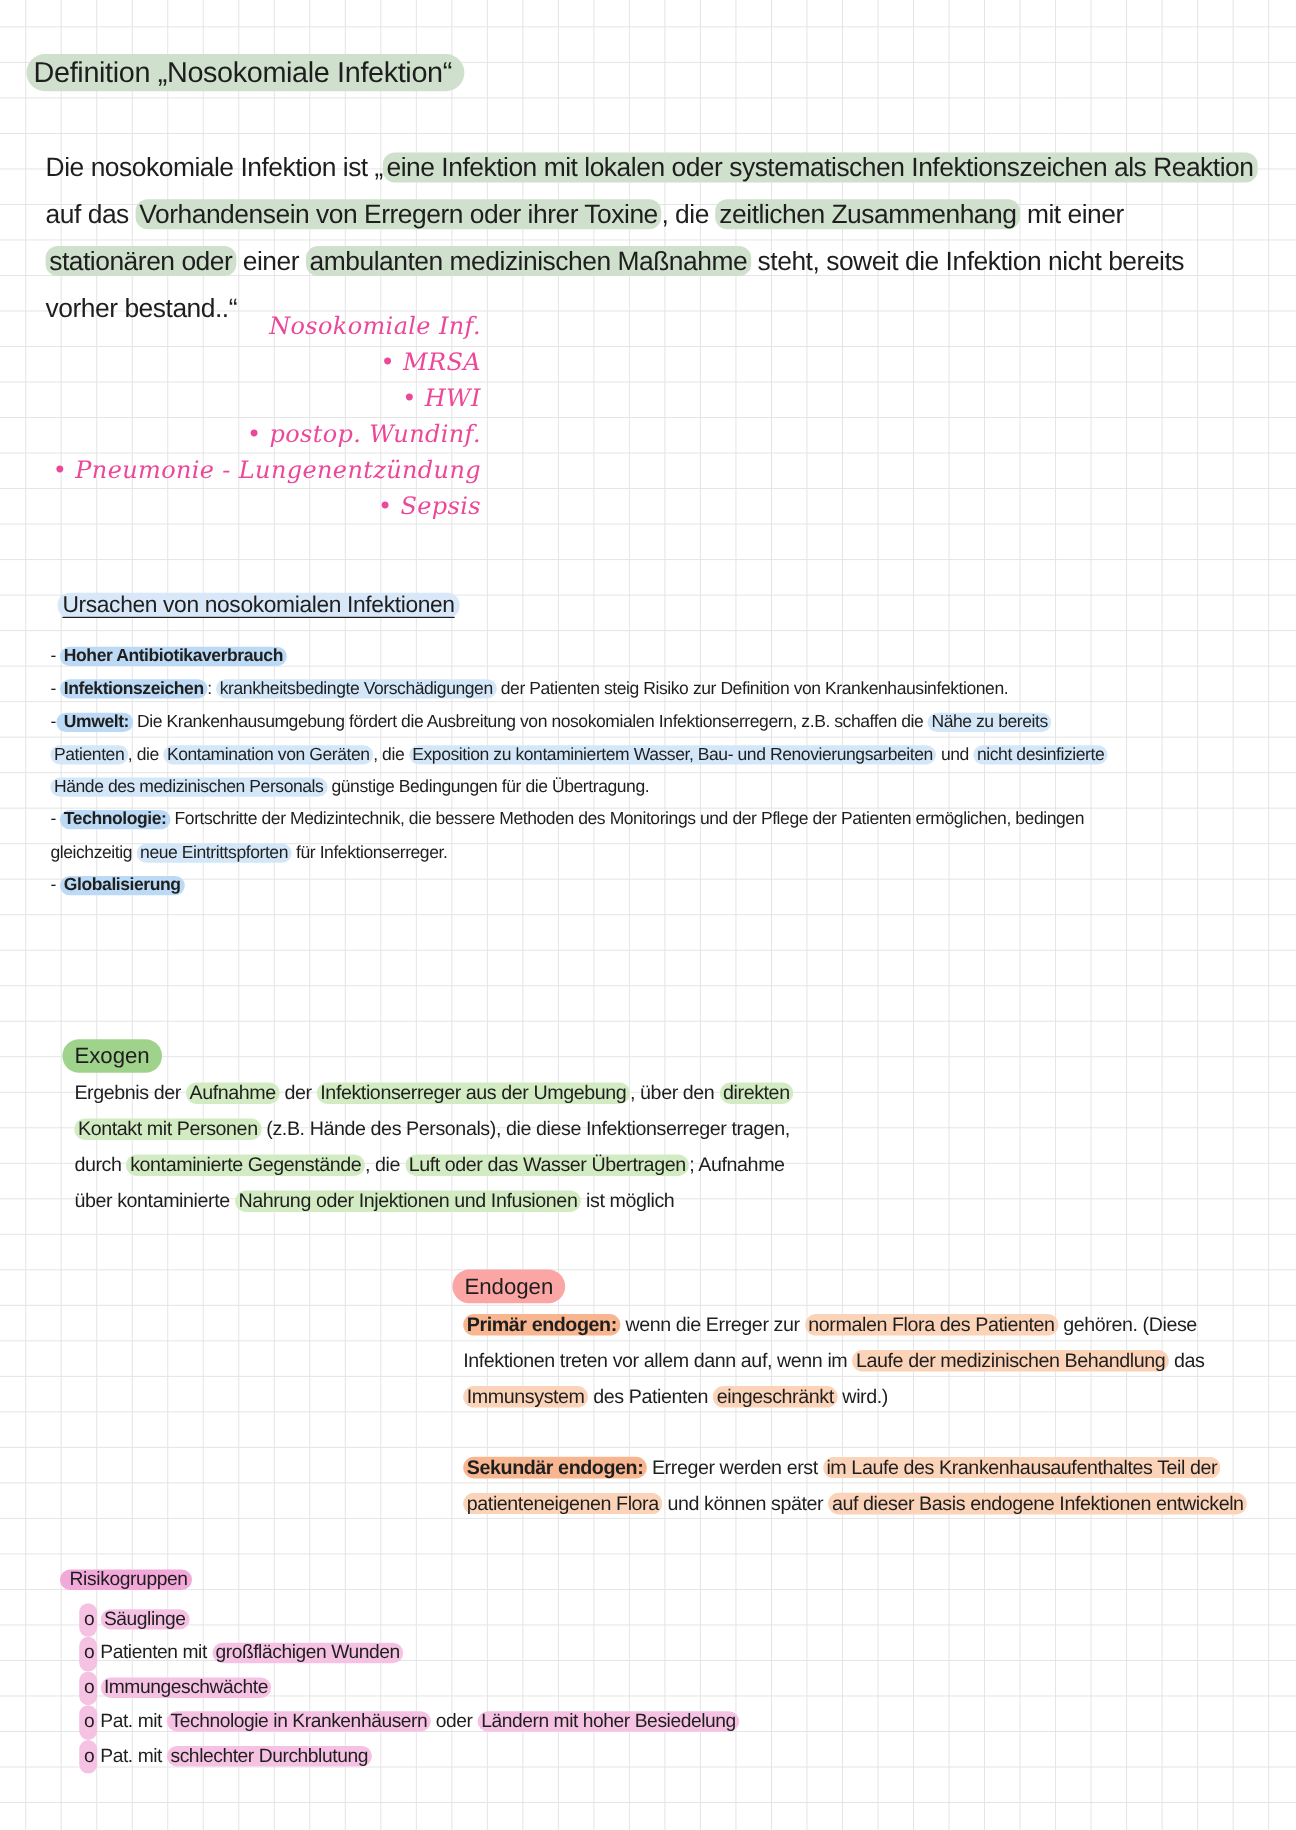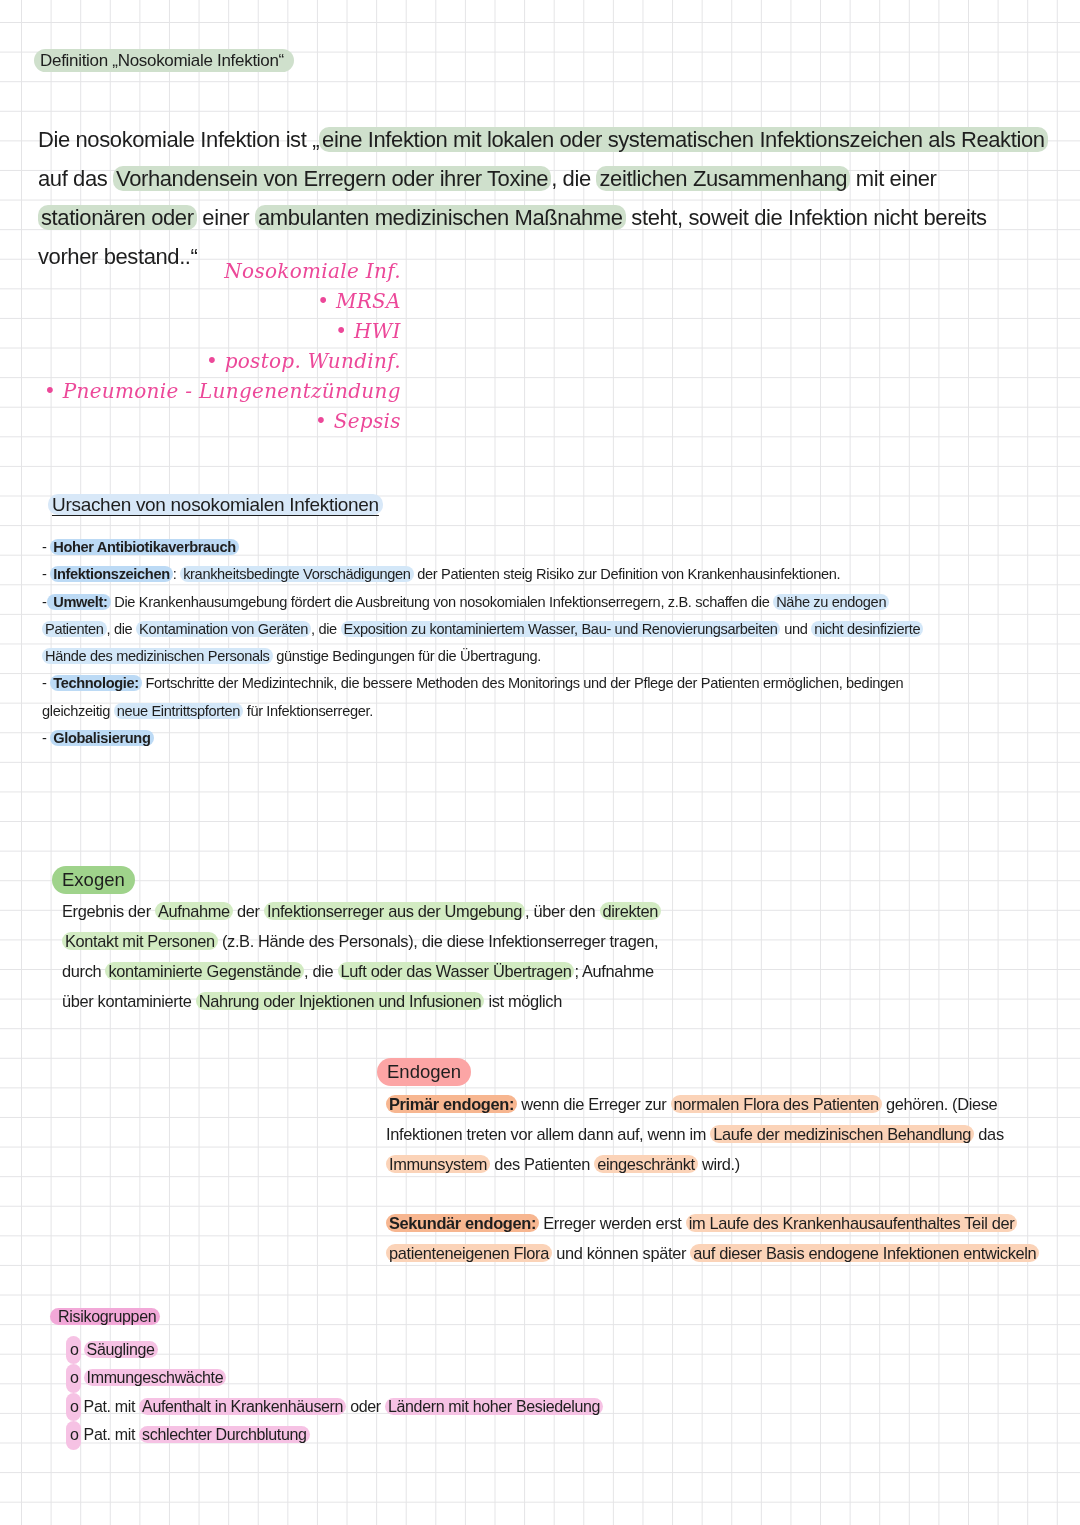--- a/index.html
+++ b/index.html
@@ -18,21 +18,21 @@
   .hl { border-radius: 10px; padding: 0 3px; -webkit-box-decoration-break: clone; box-decoration-break: clone; }
   .g { background: #cfe0cc; }
   .gl { background: #d2ebc2; }
   .b { background: #bcdaf5; }
   .bl { background: #d3e7f8; }
   .o { background: #fbd3b8; }
   .ob { background: #f7b690; }
   .p { background: #f6c2e4; }
 
   
-  #title { left: 34px; top: 44px; font-size: 17px; line-height: 34px; letter-spacing: -0.3px; }
+  #title { left: 22px; top: 44px; font-size: 24px; line-height: 34px; letter-spacing: -0.3px; }
   #title span { padding: 2px 10px 2px 6px; border-radius: 18px; }
 
   
   #definition { left: 38px; top: 120px; width: 1010px; font-size: 22px; line-height: 39px; letter-spacing: -0.4px; }
 
   
   #hand { left: 42px; top: 256px; font-family: "DejaVu Serif", serif; font-style: italic; font-size: 20px; line-height: 30px; color: #ec4899; letter-spacing: 0.3px; text-align: right; }
   #hand .h-title { margin-bottom: 0; }
   #hand .h-item { padding-left: 2px; }
 
@@ -75,36 +75,37 @@
   <div class="h-item">• Sepsis</div>
 </div>
 
 <div id="causes-title" class="abs">
   <span>Ursachen von nosokomialen Infektionen</span>
 </div>
 
 <div id="causes" class="abs">
   <div><span>- </span><b class="hl b">Hoher Antibiotikaverbrauch</b></div>
   <div><span>- </span><b class="hl b">Infektionszeichen</b><span>: </span><span class="hl bl">krankheitsbedingte Vorschädigungen</span><span> der Patienten steig Risiko zur Definition von Krankenhausinfektionen.</span></div>
-  <div><span>-</span><b class="hl b"> Umwelt:</b><span> Die Krankenhausumgebung fördert die Ausbreitung von nosokomialen Infektionserregern, z.B. schaffen die </span><span class="hl bl">Nähe zu endogen</span></div>
+  <div><span>-</span><b class="hl b"> Umwelt:</b><span> Die Krankenhausumgebung fördert die Ausbreitung von nosokomialen Infektionserregern, z.B. schaffen die </span><span class="hl bl">Nähe zu bereits</span></div>
   <div><span class="hl bl">Patienten</span><span>, die </span><span class="hl bl">Kontamination von Geräten</span><span>, die </span><span class="hl bl">Exposition zu kontaminiertem Wasser, Bau- und Renovierungsarbeiten</span><span> und </span><span class="hl bl">nicht desinfizierte</span></div>
   <div><span class="hl bl">Hände des medizinischen Personals</span><span> günstige Bedingungen für die Übertragung.</span></div>
   <div><span>- </span><b class="hl b">Technologie:</b><span> Fortschritte der Medizintechnik, die bessere Methoden des Monitorings und der Pflege der Patienten ermöglichen, bedingen</span></div>
   <div><span>gleichzeitig </span><span class="hl bl">neue Eintrittspforten</span><span> für Infektionserreger.</span></div>
   <div><span>- </span><b class="hl b">Globalisierung</b></div>
 </div>
 
 <div id="exo-badge" class="abs">Exogen</div>
 <div id="exo-text" class="abs"><span>Ergebnis der </span><span class="hl gl">Aufnahme</span><span> der </span><span class="hl gl">Infektionserreger aus der Umgebung</span><span>, über den </span><span class="hl gl">direkten Kontakt mit Personen</span><span> (z.B. Hände des Personals), die diese Infektionserreger tragen, durch </span><span class="hl gl">kontaminierte Gegenstände</span><span>, die </span><span class="hl gl">Luft oder das Wasser Übertragen</span><span>; Aufnahme über kontaminierte </span><span class="hl gl">Nahrung oder Injektionen und Infusionen</span><span> ist möglich</span></div>
 
 <div id="endo-badge" class="abs">Endogen</div>
 <div id="endo-primary" class="abs"><b class="hl ob">Primär endogen:</b><span> wenn die Erreger zur </span><span class="hl o">normalen Flora des Patienten</span><span> gehören. (Diese Infektionen treten vor allem dann auf, wenn im </span><span class="hl o">Laufe der medizinischen Behandlung</span><span> das </span><span class="hl o">Immunsystem</span><span> des Patienten </span><span class="hl o">eingeschränkt</span><span> wird.)</span></div>
 <div id="endo-secondary" class="abs"><b class="hl ob">Sekundär endogen:</b><span> Erreger werden erst </span><span class="hl o">im Laufe des Krankenhausaufenthaltes Teil der patienteneigenen Flora</span><span> und können später </span><span class="hl o">auf dieser Basis endogene Infektionen entwickeln</span></div>
 
 <div id="risk-title" class="abs">
   <span>Risikogruppen</span>
 </div>
 <div id="risk-list" class="abs">
   <div><span class="bullet">o</span><span><span class="hl p">Säuglinge</span></span></div>
+  <div><span class="bullet">o</span><span><span>Patienten mit </span><span class="hl p">großflächigen Wunden</span></span></div>
   <div><span class="bullet">o</span><span><span class="hl p">Immungeschwächte</span></span></div>
-  <div><span class="bullet">o</span><span><span>Pat. mit </span><span class="hl p">Aufenthalt in Krankenhäusern</span><span> oder </span><span class="hl p">Ländern mit hoher Besiedelung</span></span></div>
+  <div><span class="bullet">o</span><span><span>Pat. mit </span><span class="hl p">Technologie in Krankenhäusern</span><span> oder </span><span class="hl p">Ländern mit hoher Besiedelung</span></span></div>
   <div><span class="bullet">o</span><span><span>Pat. mit </span><span class="hl p">schlechter Durchblutung</span></span></div>
 </div>
 
 </body></html>

